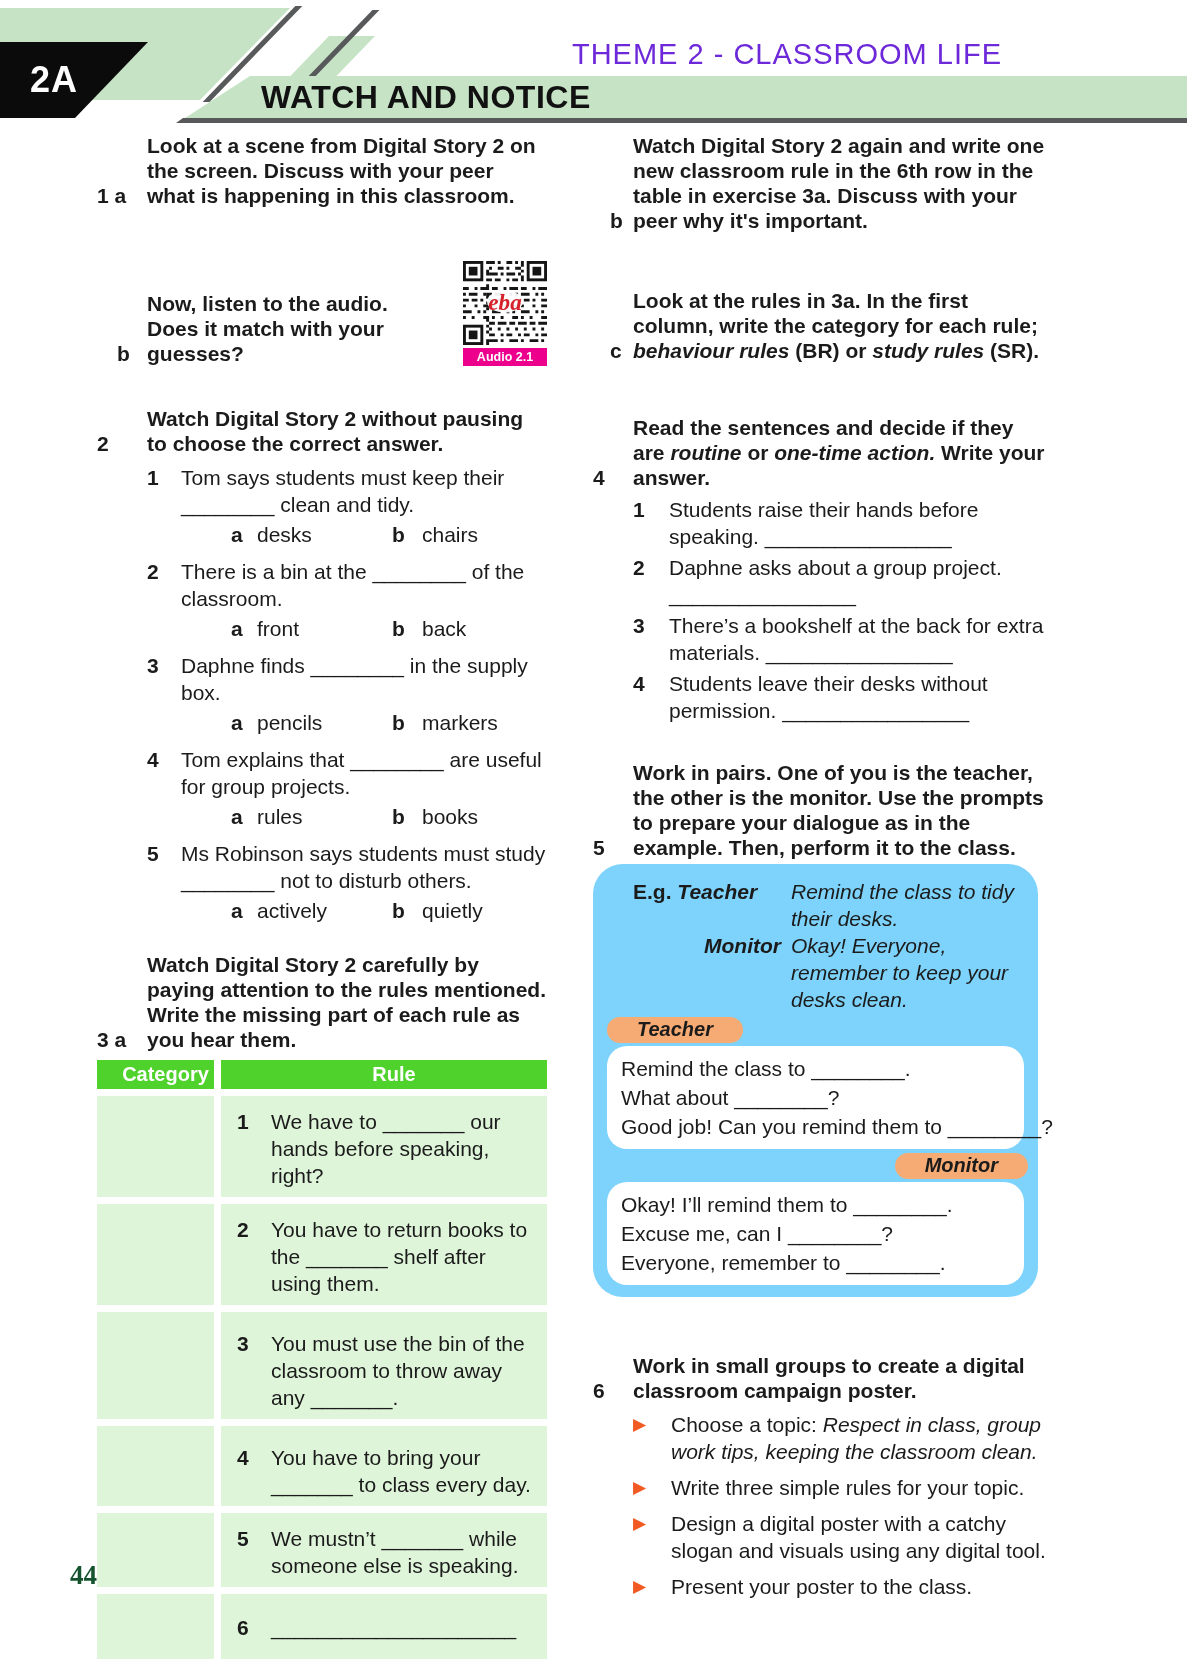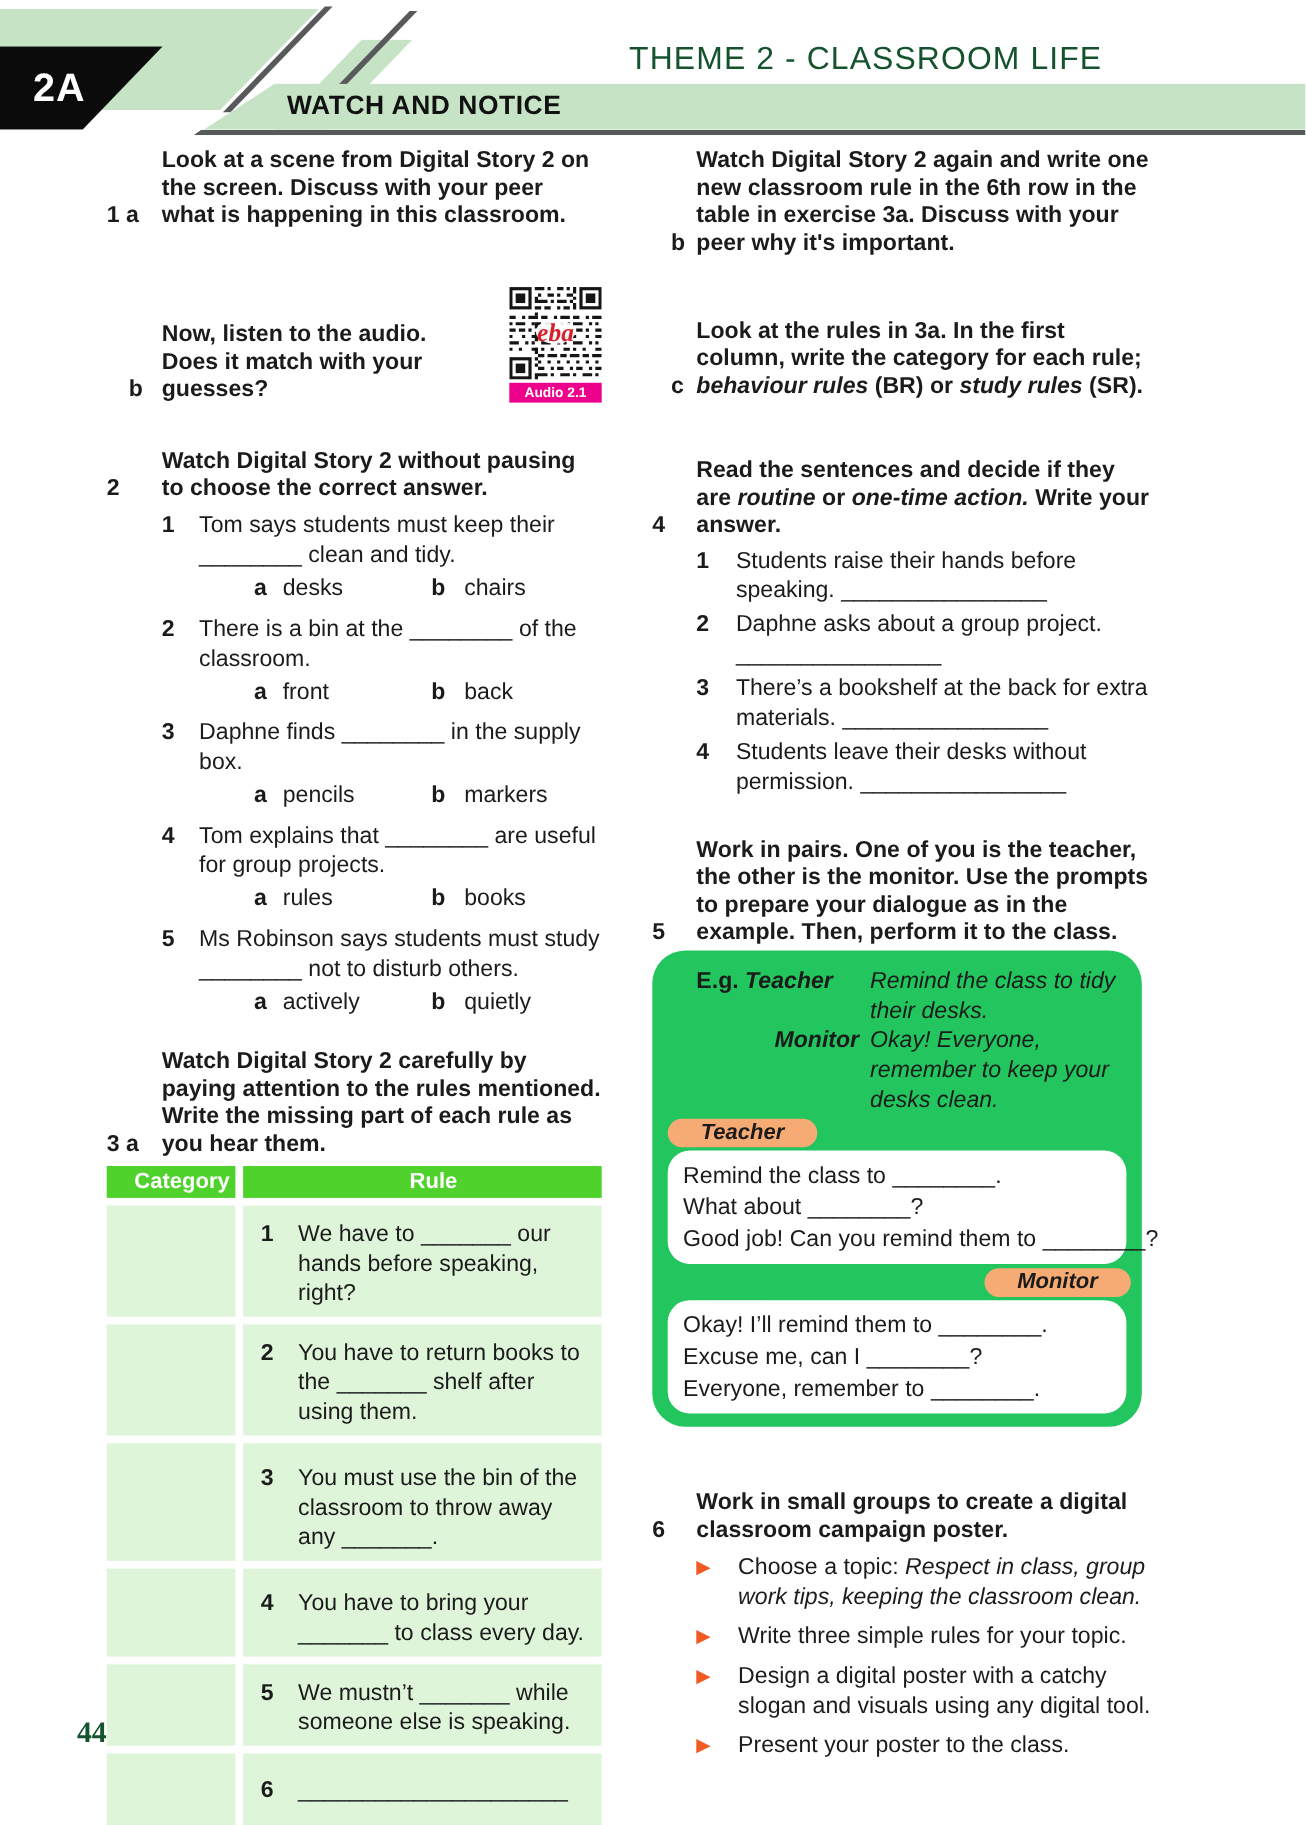--- a/index.html
+++ b/index.html
@@ -6,27 +6,27 @@
   html,body { background:#fff; }
   body {
     width:1187px; height:1659px; position:relative; overflow:hidden;
     font-family:"Liberation Sans", sans-serif; color:#1b1b1b;
   }
   .page { position:absolute; inset:0; }
 
   
   .hdr-theme {
     position:absolute; top:38px; right:185px;
-    font-size:29px; font-weight:400; color:#14532d; letter-spacing:1px;
+    font-size:29px; font-weight:400; color:#6d28d9; letter-spacing:1px;
   }
   .hdr-bar {
     position:absolute; left:185px; right:0; top:76px; height:42px;
     background:#c6e3c5; clip-path:polygon(65px 0,100% 0,100% 100%,0 100%);
     display:flex; align-items:center; padding-left:76px;
-    font-size:24px; font-weight:700; letter-spacing:.5px; color:#111;
+    font-size:32px; font-weight:700; letter-spacing:.5px; color:#111;
   }
   .hdr-bar-shadow {
     position:absolute; left:176px; right:0; top:118px; height:5px;
     background:#58595b; clip-path:polygon(7px 0,100% 0,100% 100%,0 100%);
   }
   .hdr-greenA {
     position:absolute; left:0; top:8px; width:295px; height:92px;
     background:#c6e3c5; clip-path:polygon(0 0,290px 0,200px 100%,0 100%);
   }
   .hdr-greenB {
@@ -112,21 +112,21 @@
   .exb { margin-bottom:55px; }
   .exc { margin-bottom:52px; }
   .ex4-head { margin-bottom:6px; }
   .ritems .item .n { flex:0 0 36px; }
   .ritems { margin-left:40px; }
   .ritems .item { margin-bottom:4px; }
   .ex5 { margin-top:36px; }
 
   
   .dlg {
-    margin-top:4px; width:445px; background:#22c55e; border-radius:30px;
+    margin-top:4px; width:445px; background:#7dd3fc; border-radius:30px;
     padding:14px 8px 12px 14px; margin-bottom:56px;
   }
   .eg-row { display:grid; grid-template-columns:148px 1fr; column-gap:10px;
             font-size:21px; line-height:27px; padding-left:26px; }
   .eg-row .lbl  { text-align:left; }
   .eg-row.second .lbl { text-align:right; }
   .eg-row .txt { font-style:italic; }
   .pill {
     display:inline-block; background:#f6ab74; border-radius:15px;
     padding:1px 30px 2px 30px; font-size:20px; font-weight:700; font-style:italic;

